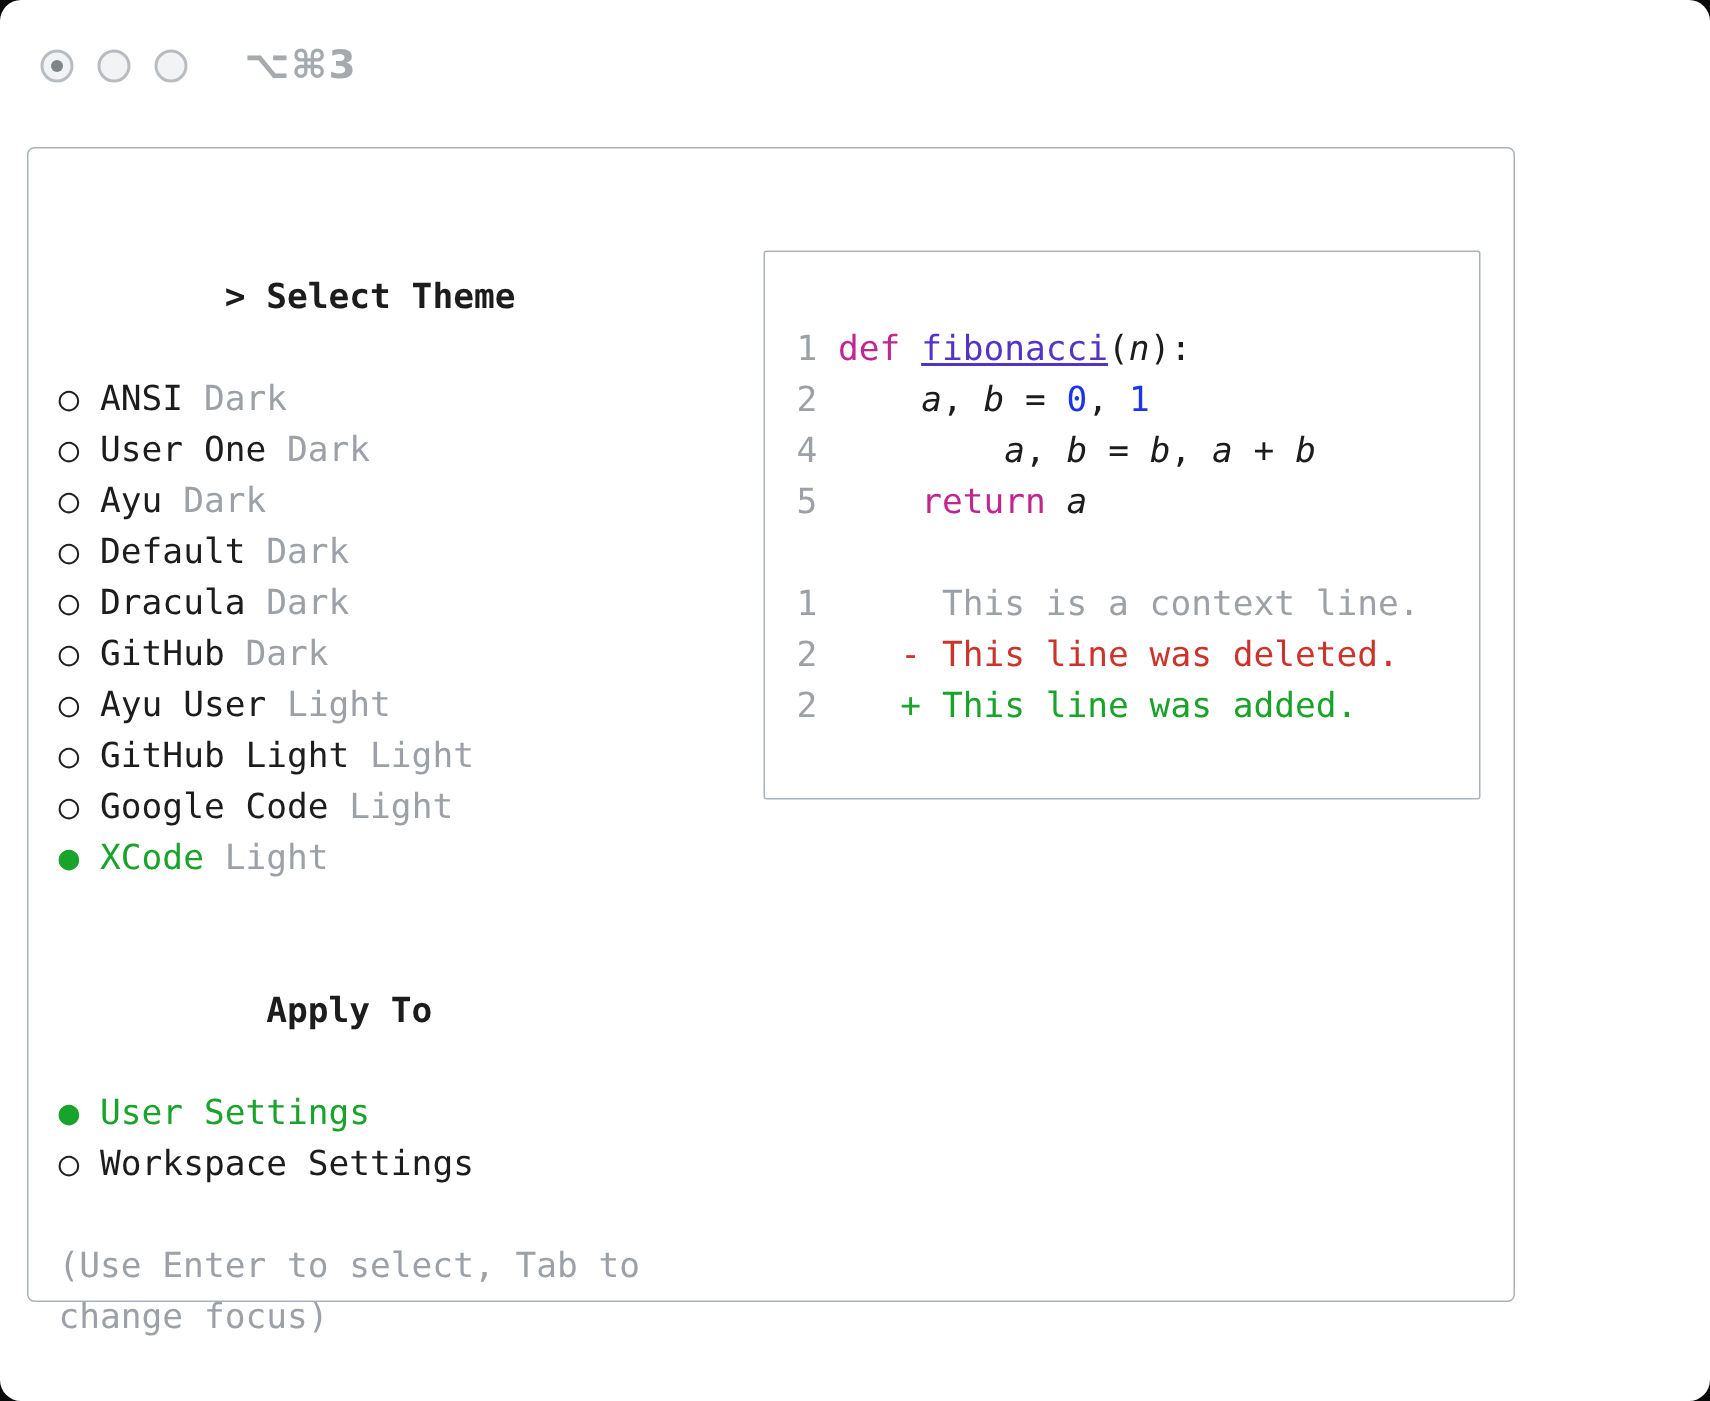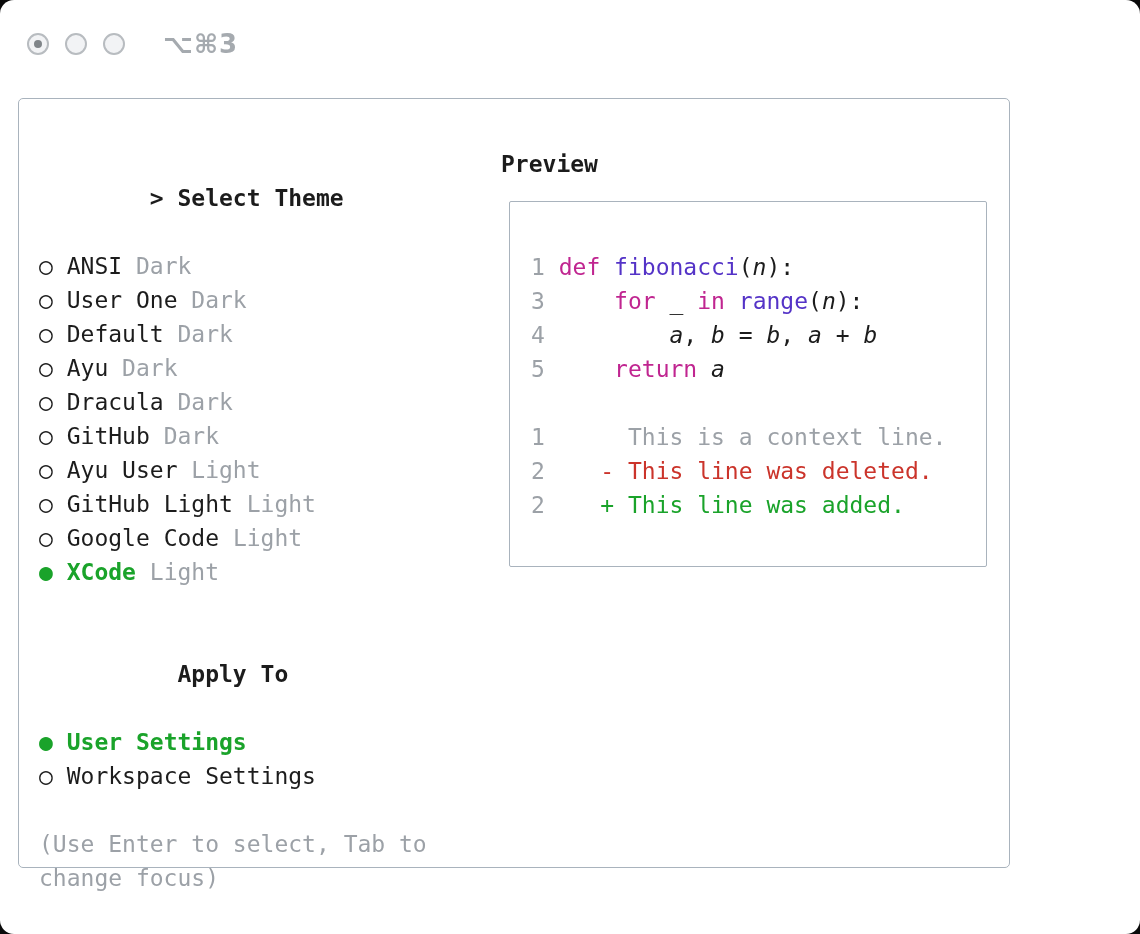--- a/index.html
+++ b/index.html
@@ -26,35 +26,35 @@
     position:absolute; left:18px; top:98px; width:992px; height:770px;
     border:1.5px solid var(--border,#a9b3bd); border-radius:5px; background:#fff;
   }
   .themes { position:absolute; left:20px; top:48px; width:444px; }
   .row { white-space:pre; }
   .header { font-weight:bold; }
   .indent2 { padding-left:2ch; }
   .spacer { height:34px; }
   .bullet { color:#1f1f1f; }
   .bullet.on { color:var(--green,#1aa32a); }
-  .item.selected .name { color:var(--green,#1aa32a);font-weight:bold; }
+  .item.selected .name { color:var(--green,#1aa32a); }
   .item .tag { color:var(--gray,#9ca1a7);text-align:center; }
   .hint { color:var(--gray,#9ca1a7); width:440px; white-space:normal; margin-top:34px; }
   
   .preview { position:absolute; left:482px; top:48px; width:502px; }
   .preview-box {
     margin-top:20px; margin-left:8px; width:478px;
     border:1.5px solid var(--border,#a9b3bd); border-radius:2px;
     padding:48px 16px 44px 21px; background:#fff;
   }
   .cline { white-space:pre; }
   .lnum { color:var(--gray,#9ca1a7); }
   .seg-pl { color:var(--text,#1c1c1c); }
   .seg-kw { color:var(--magenta,#c02590); }
-  .seg-fn { color:var(--purple,#5433c7); }
+  .seg-fn { color:var(--purple,#5433c7);text-decoration:underline; }
   .seg-num { color:var(--blue,#1c35e8); }
   .seg-var { color:var(--text,#1c1c1c); font-style:italic; }
   .diff-context { color:var(--gray,#9ca1a7); }
   .diff-deleted { color:var(--red,#cb342b); }
   .diff-added   { color:var(--green,#1aa32a); }
 </style>
 </head>
 <body>
 
 <div class="window">
@@ -71,22 +71,22 @@
   <div class="panel">
 
     <div class="themes">
       <div class="row header">
         <span>&gt; </span><span>Select Theme</span>
       </div>
 
       <div>
           <div class="row item"><span class="bullet">○ </span><span class="name">ANSI</span><span class="tag"> Dark</span></div>
           <div class="row item"><span class="bullet">○ </span><span class="name">User One</span><span class="tag"> Dark</span></div>
+          <div class="row item"><span class="bullet">○ </span><span class="name">Ayu</span><span class="tag"> Dark</span></div>
           <div class="row item"><span class="bullet">○ </span><span class="name">Default</span><span class="tag"> Dark</span></div>
-          <div class="row item"><span class="bullet">○ </span><span class="name">Ayu</span><span class="tag"> Dark</span></div>
           <div class="row item"><span class="bullet">○ </span><span class="name">Dracula</span><span class="tag"> Dark</span></div>
           <div class="row item"><span class="bullet">○ </span><span class="name">GitHub</span><span class="tag"> Dark</span></div>
           <div class="row item"><span class="bullet">○ </span><span class="name">Ayu User</span><span class="tag"> Light</span></div>
           <div class="row item"><span class="bullet">○ </span><span class="name">GitHub Light</span><span class="tag"> Light</span></div>
           <div class="row item"><span class="bullet">○ </span><span class="name">Google Code</span><span class="tag"> Light</span></div>
           <div class="row item selected"><span class="bullet on">● </span><span class="name">XCode</span><span class="tag"> Light</span></div>
         </div>
 
       <div class="spacer"></div>
 
@@ -96,25 +96,24 @@
 
       <div>
           <div class="row item selected"><span class="bullet on">● </span><span class="name">User Settings</span></div>
           <div class="row item"><span class="bullet">○ </span><span class="name">Workspace Settings</span></div>
         </div>
 
       <div class="hint">(Use Enter to select, Tab to change focus)</div>
     </div>
 
     <div class="preview">
-      <div class="row header">Preview</div>
       <div class="preview-box">
         <div>
             <div class="cline"><span class="lnum">1 </span><span class="seg-kw">def </span><span class="seg-fn">fibonacci</span><span class="seg-pl">(</span><span class="seg-var">n</span><span class="seg-pl">):</span></div>
-            <div class="cline"><span class="lnum">3 </span><span class="seg-pl">    </span><span class="seg-kw">for</span><span class="seg-pl"> </span><span class="seg-var">_</span><span class="seg-pl"> </span><span class="seg-kw">in</span><span class="seg-pl"> </span><span class="seg-fn">range</span><span class="seg-pl">(</span><span class="seg-var">n</span><span class="seg-pl">):</span></div>
+            <div class="cline"><span class="lnum">2 </span><span class="seg-pl">    </span><span class="seg-var">a</span><span class="seg-pl">, </span><span class="seg-var">b</span><span class="seg-pl"> = </span><span class="seg-num">0</span><span class="seg-pl">, </span><span class="seg-num">1</span></div>
             <div class="cline"><span class="lnum">4 </span><span class="seg-pl">        </span><span class="seg-var">a</span><span class="seg-pl">, </span><span class="seg-var">b</span><span class="seg-pl"> = </span><span class="seg-var">b</span><span class="seg-pl">, </span><span class="seg-var">a</span><span class="seg-pl"> + </span><span class="seg-var">b</span></div>
             <div class="cline"><span class="lnum">5 </span><span class="seg-pl">    </span><span class="seg-kw">return</span><span class="seg-pl"> </span><span class="seg-var">a</span></div>
             <div class="cline"> </div>
             <div class="cline"><span class="lnum">1 </span><span class="diff-context">     This is a context line.</span></div>
             <div class="cline"><span class="lnum">2 </span><span class="diff-deleted">   - This line was deleted.</span></div>
             <div class="cline"><span class="lnum">2 </span><span class="diff-added">   + This line was added.</span></div>
           </div>
       </div>
     </div>
 

